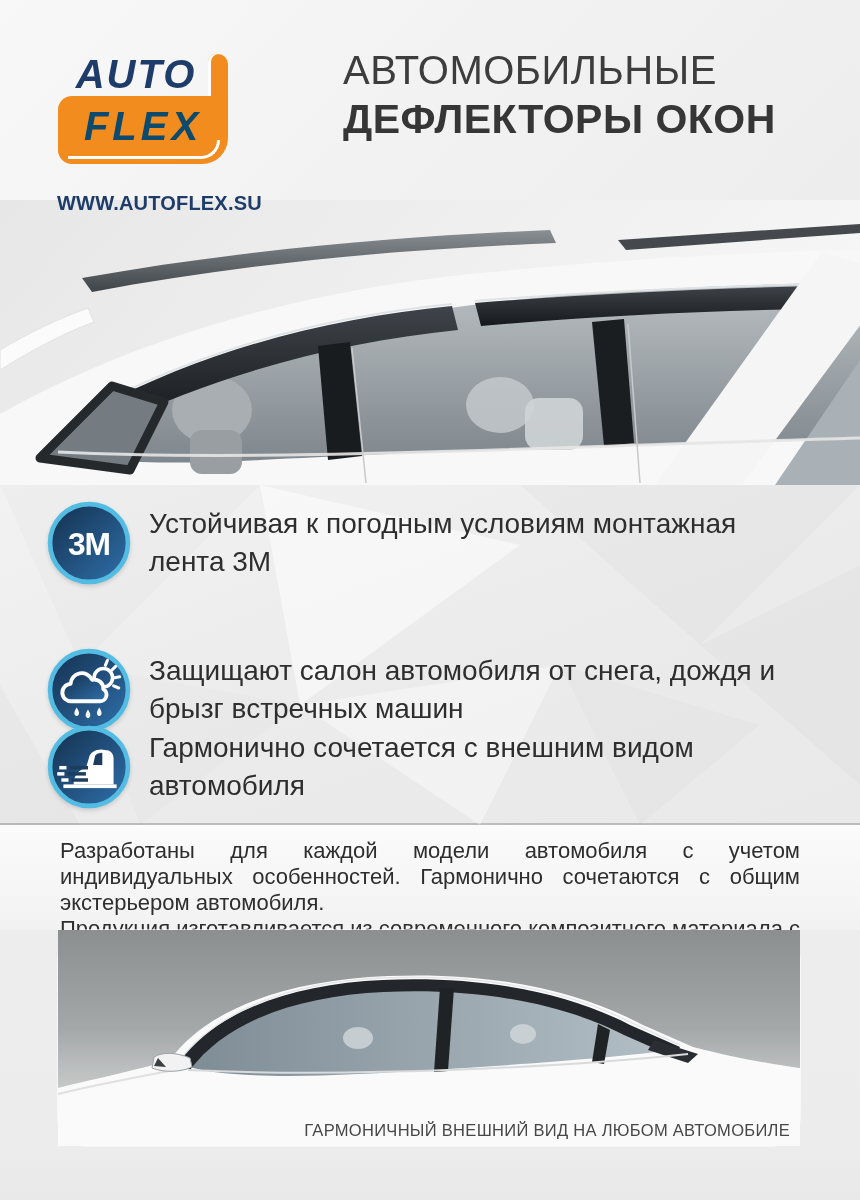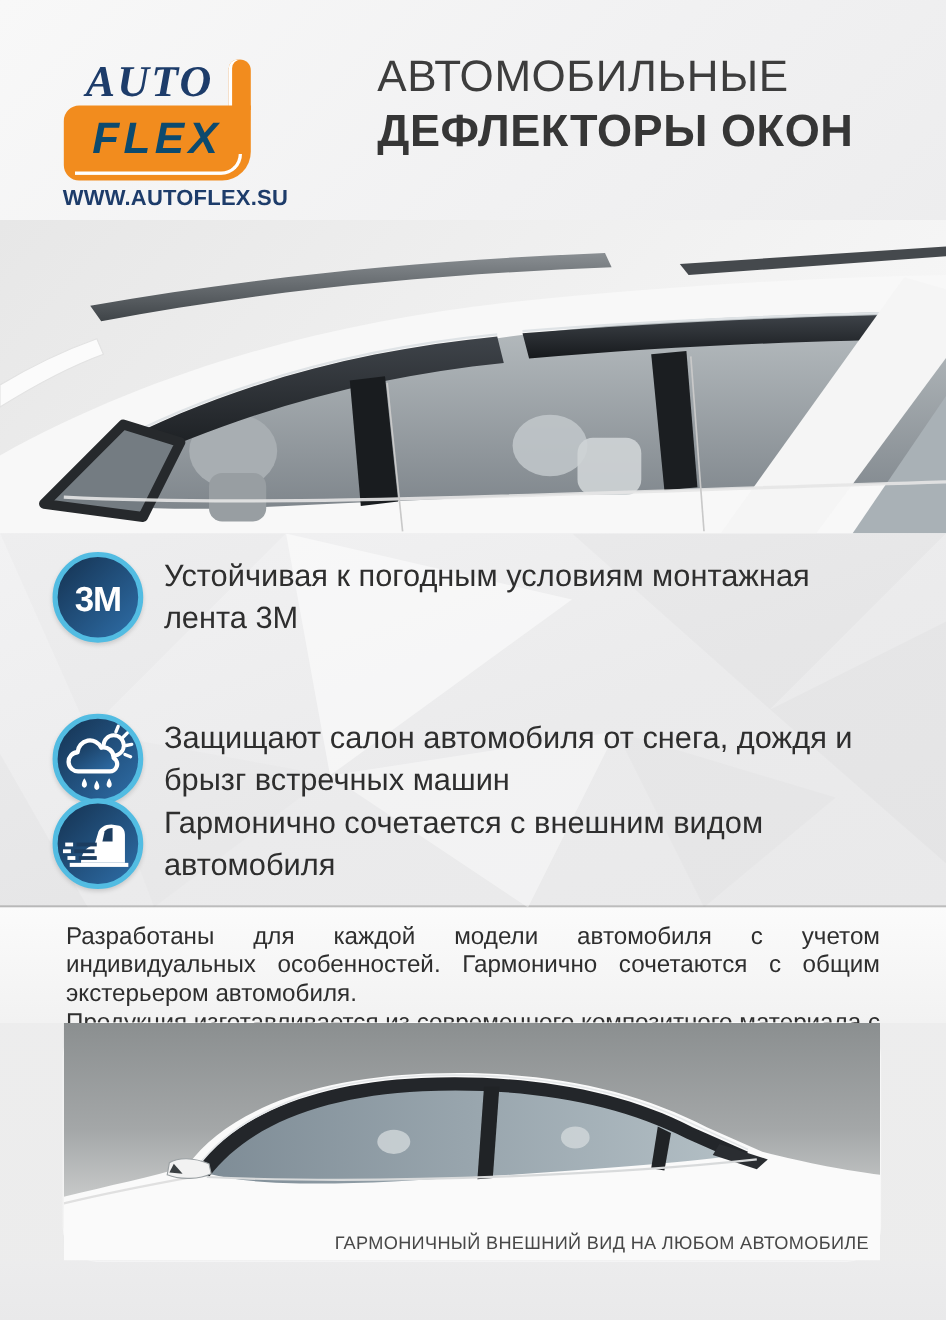--- a/index.html
+++ b/index.html
@@ -9,21 +9,21 @@
     background:linear-gradient(180deg,#f0f0f1 0%,#ececec 100%);
     overflow:hidden;
   }
   
   .header{ position:absolute; left:0; top:0; width:860px; height:200px;
     background:linear-gradient(135deg,#f8f8f8 0%,#f1f1f2 60%,#ededee 100%); z-index:3;}
   .logo{ position:absolute; left:58px; top:52px; width:170px; height:112px; }
   .logo-auto{
     position:absolute; left:6px; top:0; width:144px; height:44px;
     font-style:italic; font-weight:800; font-size:40px; letter-spacing:2px;
-    color:#1d3c6a; line-height:44px; text-align:center;font-family:Liberation Serif, serif;
+    color:#1d3c6a; line-height:44px; text-align:center;
   }
   .logo-tab{
     position:absolute; right:0; top:2px; width:20px; height:46px;
     background:#f28c1e; border-radius:8px 10px 0 0;
     box-shadow:inset 3px 0 0 #ffffff;
   }
   .logo-panel{
     position:absolute; left:0; top:44px; width:170px; height:68px;
     background:#f28c1e; border-radius:14px 0 26px 14px;
   }
@@ -31,21 +31,21 @@
     content:""; position:absolute; left:10px; right:8px; bottom:5px; height:16px;
     border-bottom:3px solid #ffffff; border-right:3px solid #ffffff;
     border-bottom-right-radius:20px;
   }
   .logo-flex{
     position:absolute; left:0; top:6px; width:100%; text-align:center;
     font-style:italic; font-weight:800; font-size:40px; letter-spacing:4px;
     color:#0c4a6e; line-height:48px;
   }
   .website{
-    position:absolute; left:57px; top:169px; width:180px;
+    position:absolute; left:57px; top:192px; width:180px;
     font-size:20px; font-weight:700; color:#1d3c6a; letter-spacing:.2px;
   }
   .title{ position:absolute; left:343px; top:46px; }
   .title-line1{ font-size:40px; font-weight:400; color:#3d3d3d; line-height:48px; letter-spacing:.5px;}
   .title-line2{ font-size:41px; font-weight:800; color:#363636; line-height:50px; letter-spacing:.5px;}
   
   .photo-main{ position:absolute; left:0; top:200px; width:860px; height:285px;
     box-shadow:0 2px 5px rgba(0,0,0,.18); z-index:2;}
   .photo-main svg{ display:block; }
   

